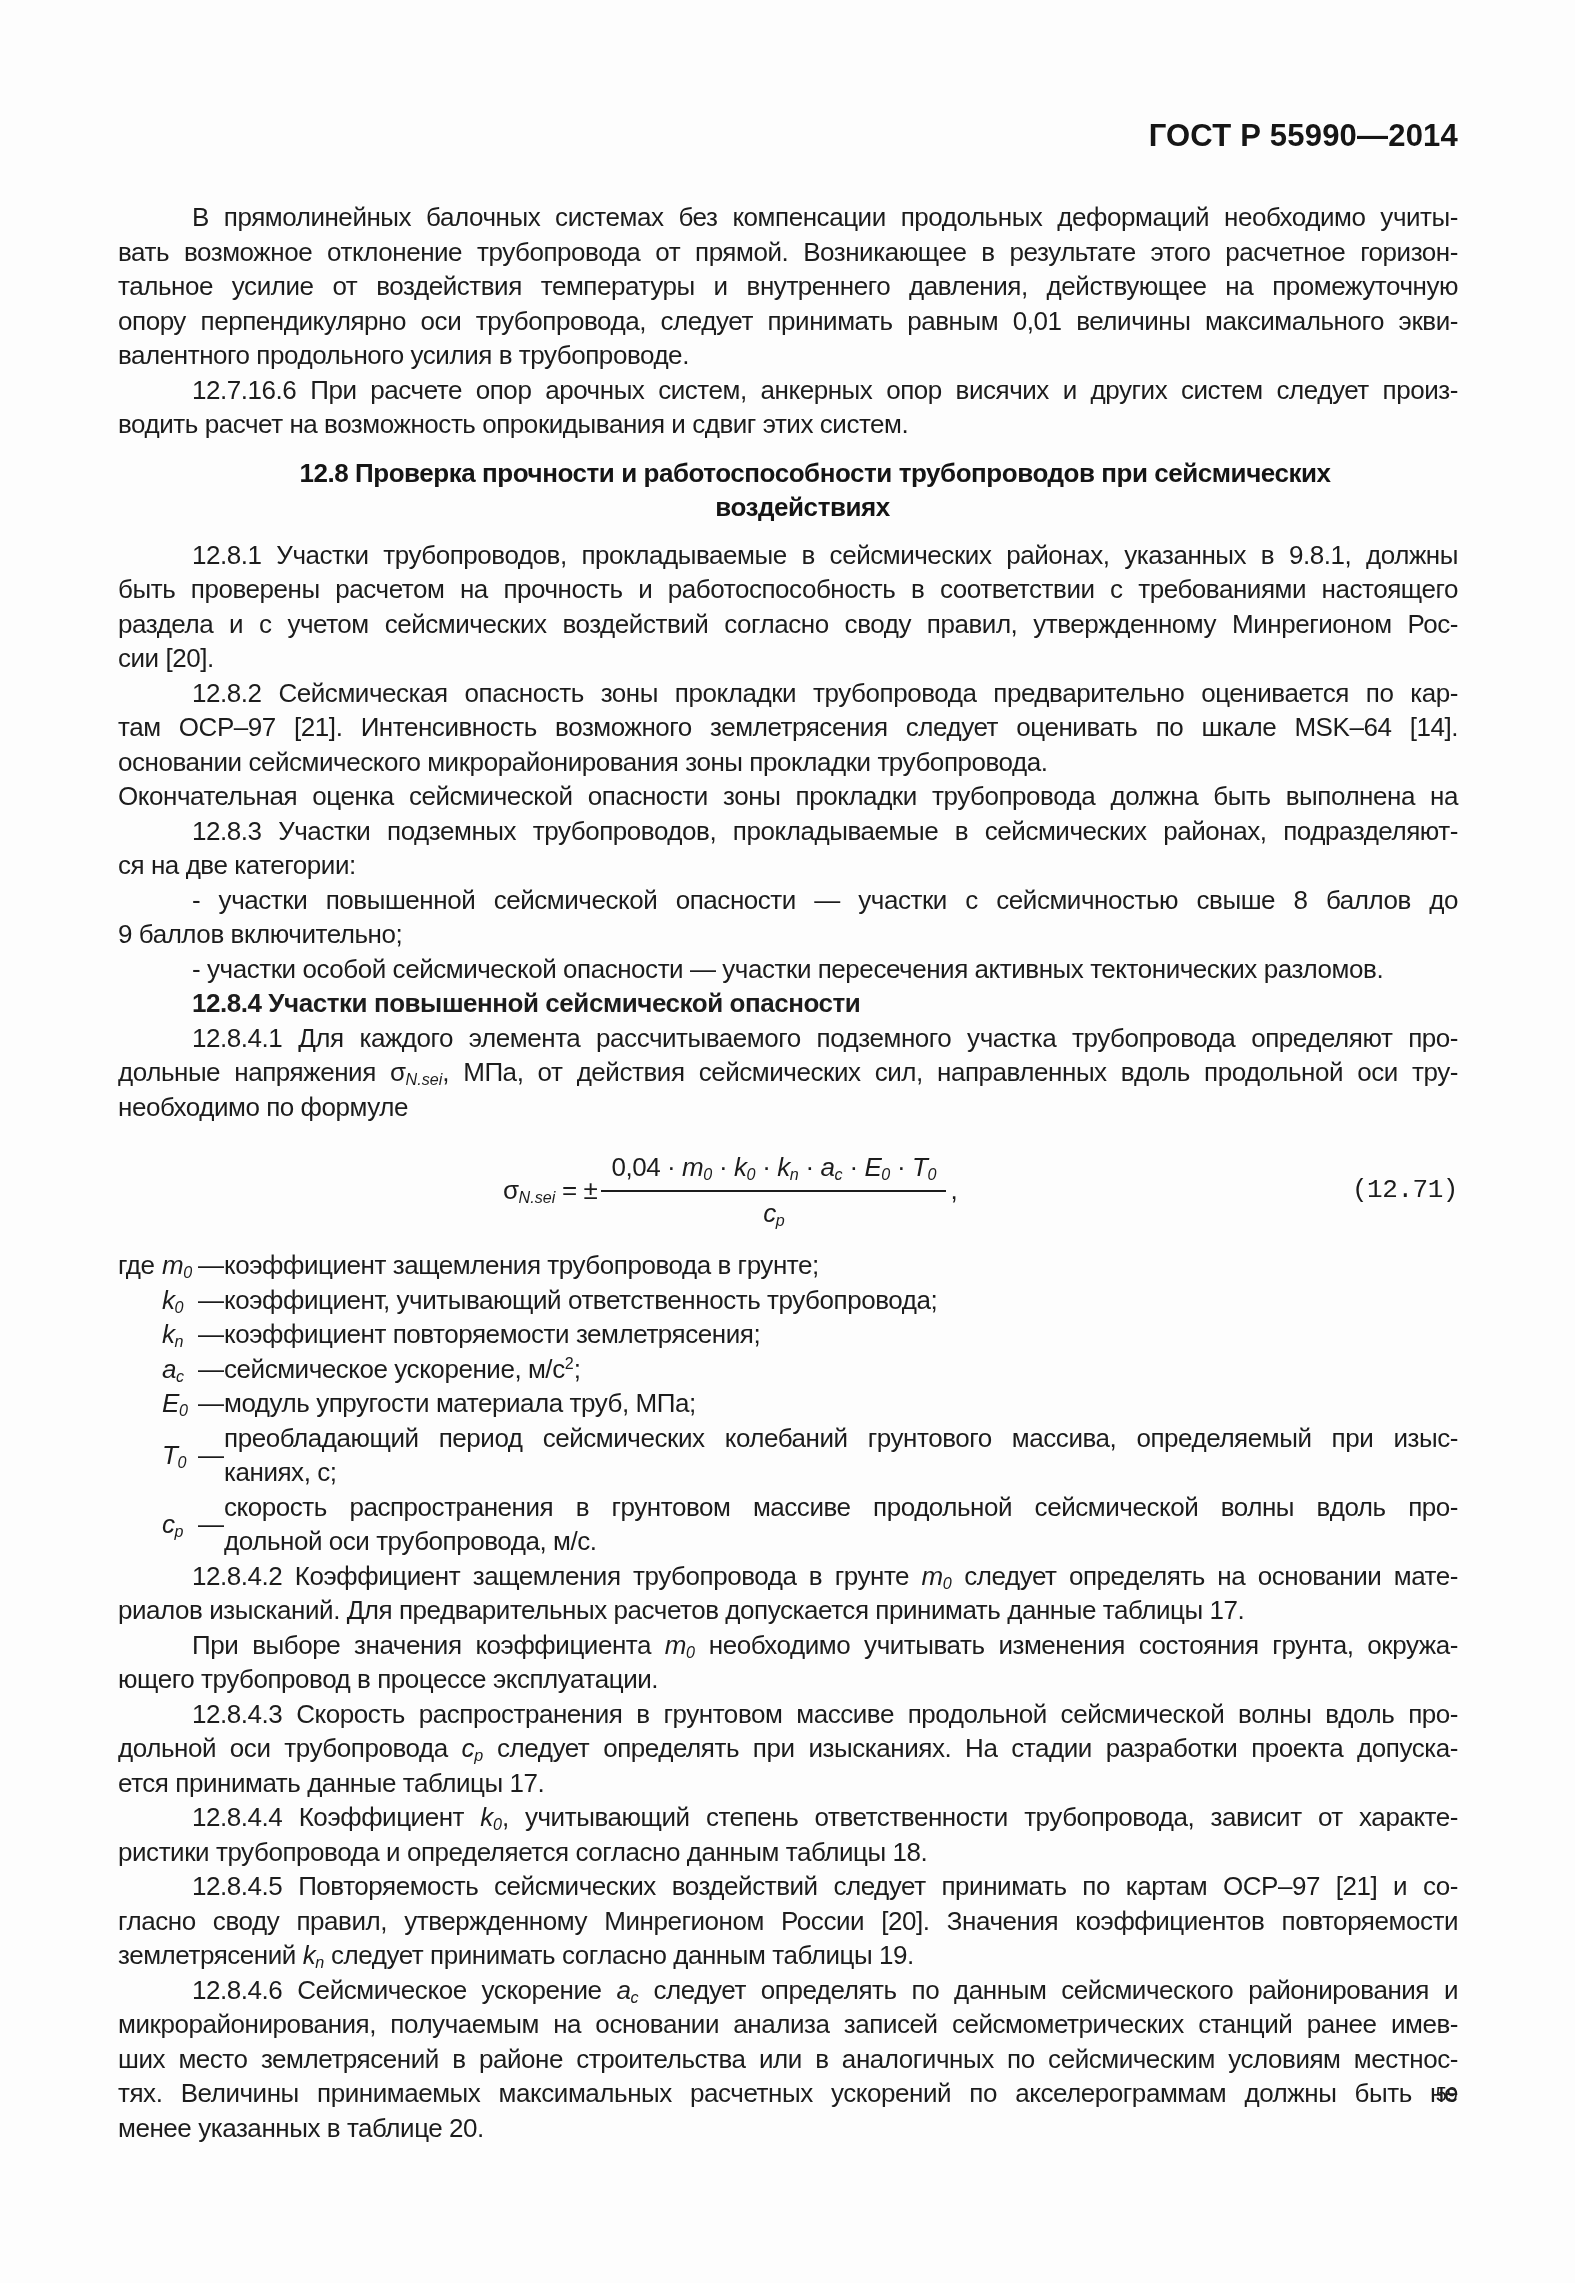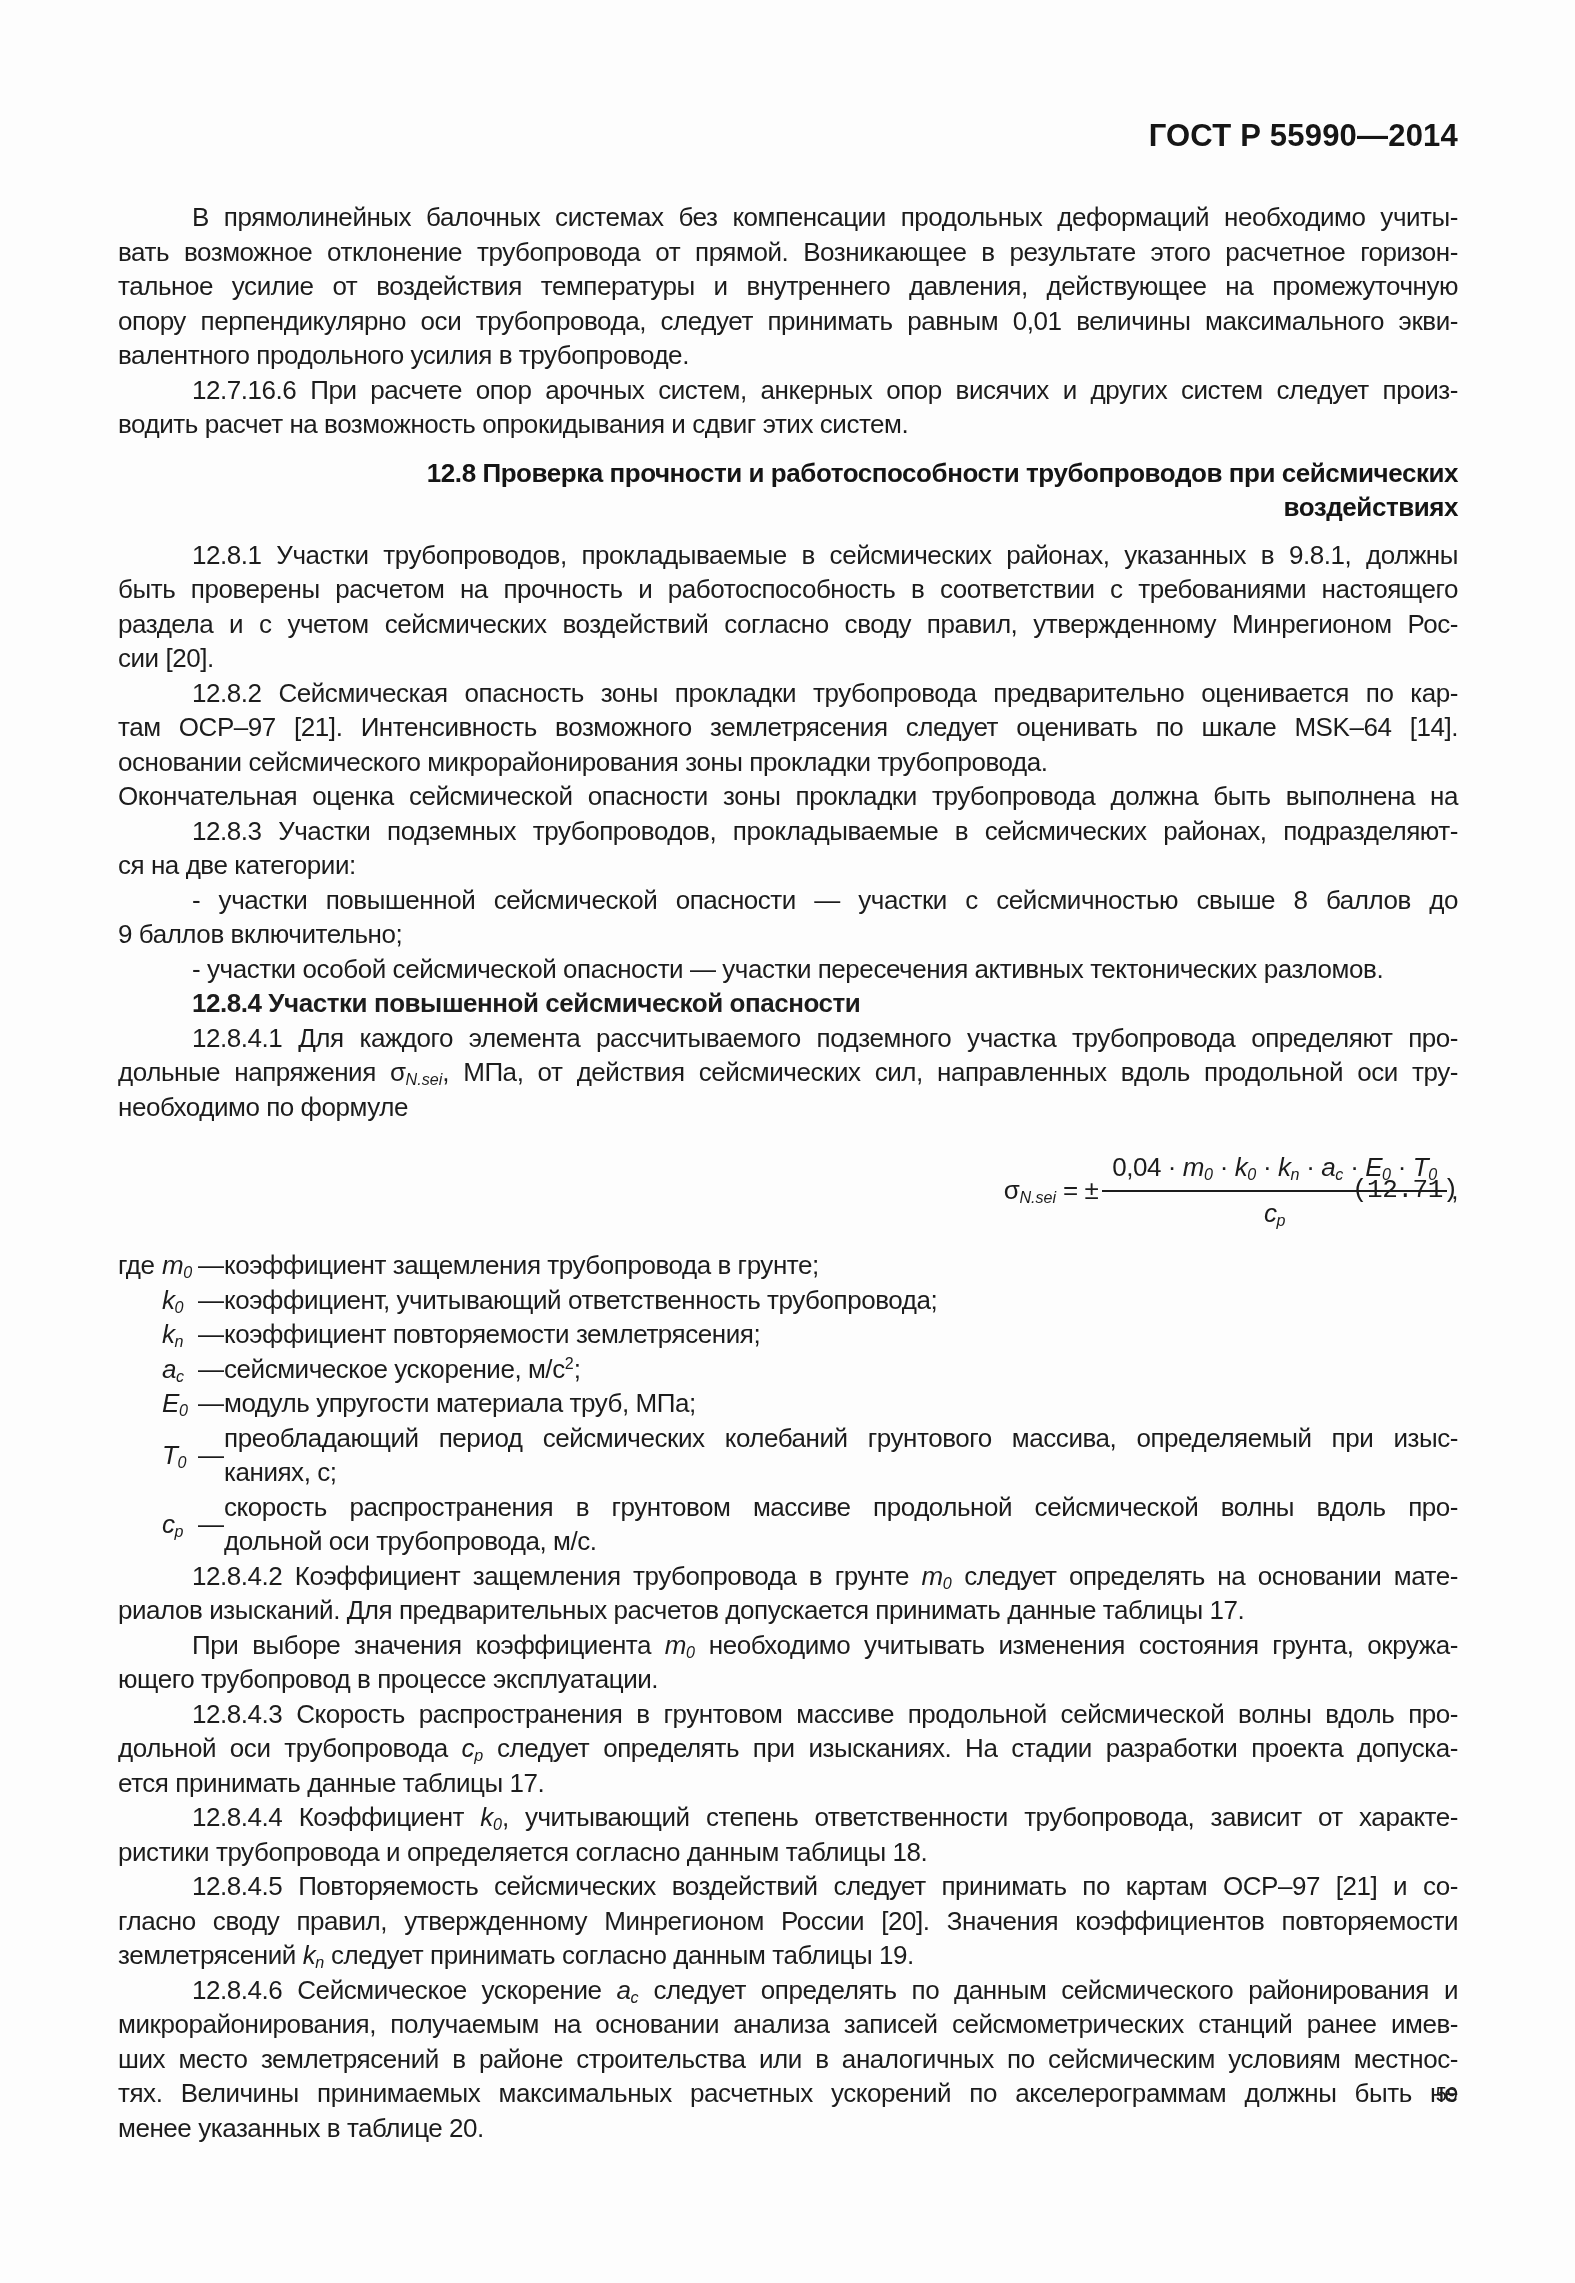--- a/index.html
+++ b/index.html
@@ -14,26 +14,26 @@
   }
   .body {
     position:absolute; top:200px; left:118px; width:1340px;
     font-size:26px; line-height:34.5px; letter-spacing:-0.45px;
   }
   .line { text-align:justify; text-align-last:justify; }
   .line.last { text-align-last:auto; }
   .para .line.first { text-indent:74px; }
   .bold { font-weight:700; }
   .h2 { font-weight:700; margin:14px 0 13px 29px; color:#151515; }
-  .h2 .line { text-align:right; text-align-last:auto; }
+  .h2 .line { text-align:center; text-align-last:auto; }
   .h2 .line.first { text-indent:25px; }
   .it { font-style:italic; }
   sub { font-size:0.62em; vertical-align:-0.22em; line-height:0; letter-spacing:0; }
   sup { font-size:0.62em; vertical-align:0.55em; line-height:0; letter-spacing:0; }
-  .formula { position:relative; display:flex; align-items:center; padding-left:385px; margin:26px 0 18px;justify-content:flex-end; }
+  .formula { position:relative; display:flex; align-items:center; padding-left:385px; margin:26px 0 18px; }
   .frac { display:inline-flex; flex-direction:column; align-items:center; margin:0 4px; }
   .frac .num { padding:0 10px 5px; border-bottom:2px solid #1c1c1c; white-space:nowrap; }
   .frac .den { padding-top:4px; }
   .f-comma { align-self:center; }
   .eq-no { position:absolute; right:0; top:50%; transform:translateY(-50%);font-family:Liberation Mono, monospace; }
   .where-item { display:flex;align-items:center; }
   .w-prefix { flex:0 0 44px; }
   .w-term { flex:0 0 36px; white-space:nowrap; }
   .w-dash { flex:0 0 26px; }
   .w-def { flex:1 1 auto; min-width:0; }

